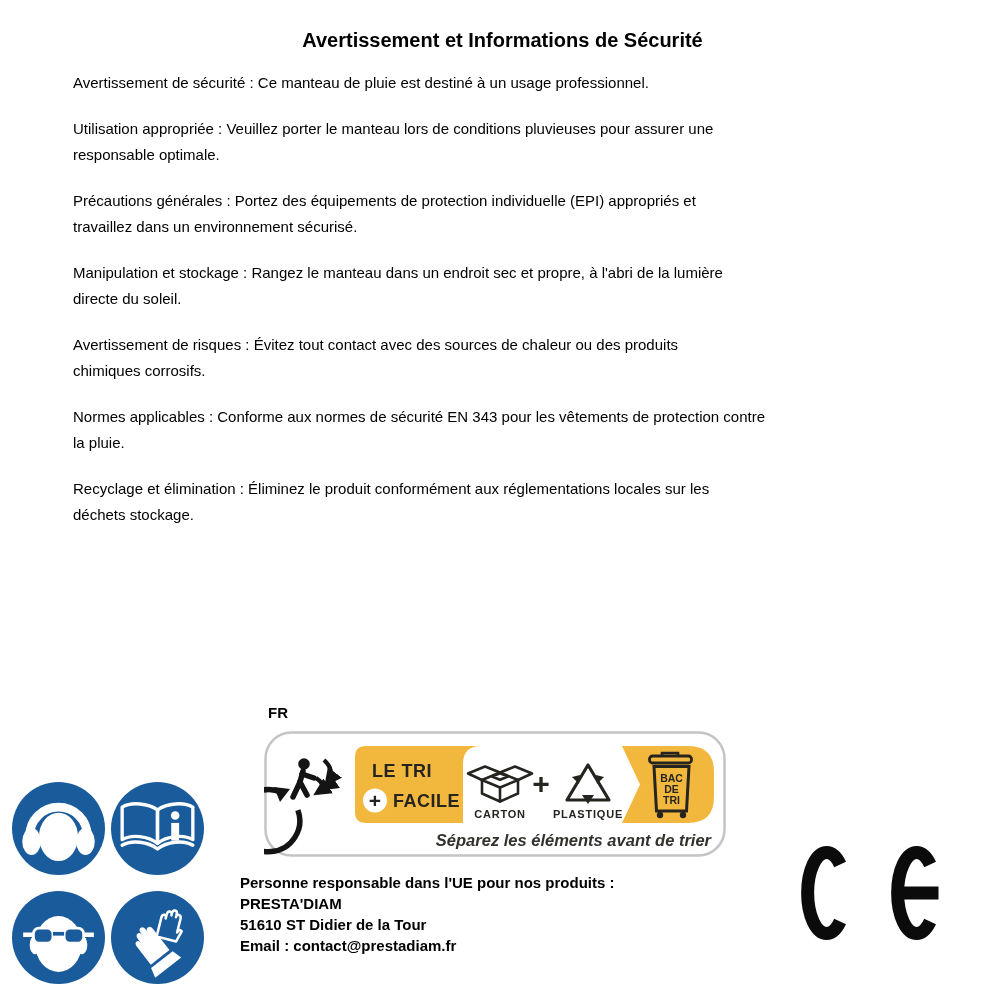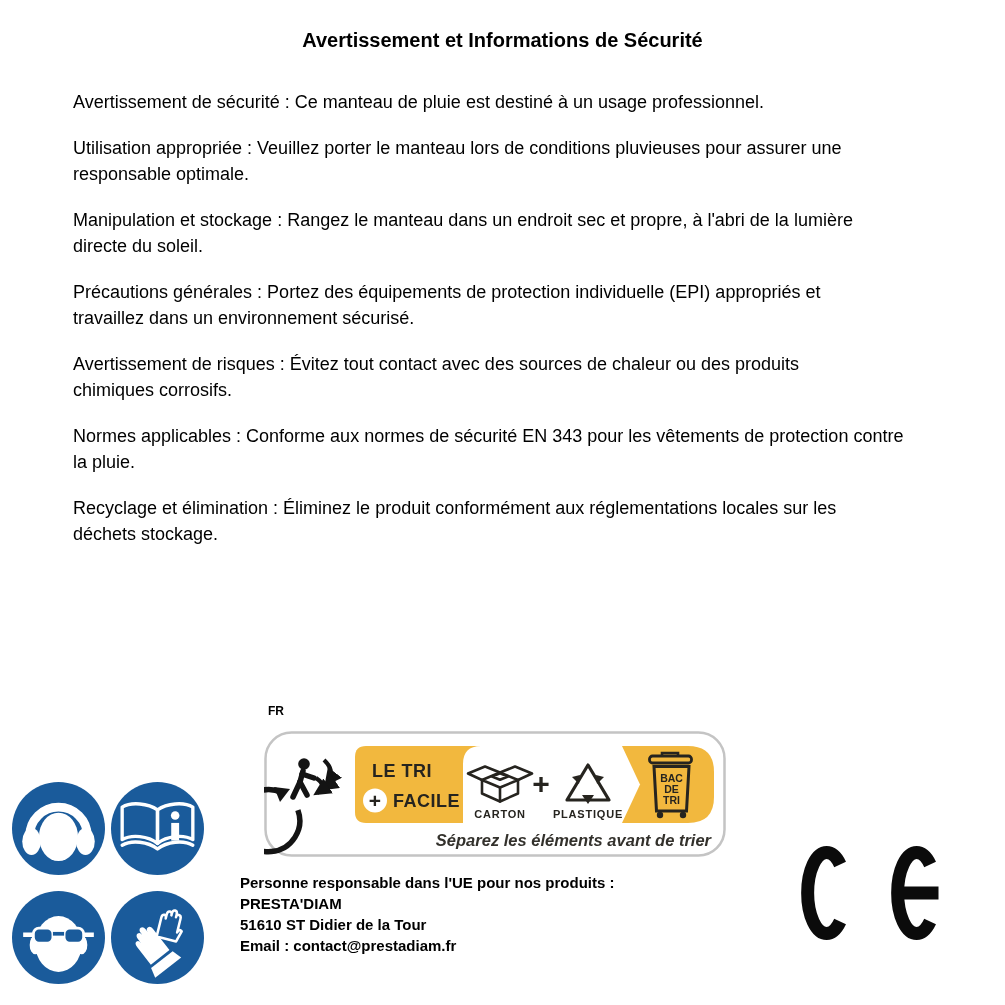--- a/index.html
+++ b/index.html
@@ -2,26 +2,26 @@
 <html><head>
 <meta charset="utf-8">
 <style>
   html,body{margin:0;padding:0;background:#fff;}
   #canvas{position:relative;width:1005px;height:1005px;background:#fff;overflow:hidden;
           font-family:"Liberation Sans","DejaVu Sans",sans-serif;color:#000;}
   .abs{position:absolute;}
   
   .title{top:29px;left:0;width:1005px;text-align:center;font-size:20px;font-weight:bold;}
   
-  .bodytext{top:89px;left:73px;width:930px;font-size:18px;line-height:26px;}
+  .bodytext{top:70px;left:73px;width:930px;font-size:15px;line-height:26px;}
   .para{margin:0 0 20px 0;}
   
   .icons{left:12px;top:782px;display:grid;grid-template-columns:93px 93px;grid-gap:16px 6px;}
   
-  .frcode{left:268px;top:704px;font-size:12px;font-weight:bold;}
+  .frcode{left:268px;top:704px;font-size:15px;font-weight:bold;}
   .label-svg{left:264px;top:731px;}
   svg text{font-family:"Liberation Sans","DejaVu Sans",sans-serif;}
   .t-big{font-size:18px;font-weight:900;letter-spacing:.5px;fill:#26241F;}
   .t-plus-big{font-size:30px;font-weight:900;fill:#26241F;text-anchor:middle;}
   .t-plus-circ{font-size:21px;font-weight:900;fill:#26241F;text-anchor:middle;}
   .t-mat{font-size:11px;font-weight:bold;letter-spacing:.8px;fill:#26241F;text-anchor:middle;}
   .t-bin{font-size:10.5px;font-weight:900;fill:#26241F;text-anchor:middle;}
   .t-cap{font-size:16.5px;font-weight:bold;font-style:italic;fill:#33312C;text-anchor:end;}
   
   .resp{left:240px;top:872px;width:430px;text-align:left;font-size:15px;font-weight:bold;line-height:21px;}
@@ -38,26 +38,26 @@
 
   <div class="abs bodytext">
     <div class="para">
       <div>Avertissement de sécurité : Ce manteau de pluie est destiné à un usage professionnel.</div>
     </div>
     <div class="para">
       <div>Utilisation appropriée : Veuillez porter le manteau lors de conditions pluvieuses pour assurer une</div>
       <div>responsable optimale.</div>
     </div>
     <div class="para">
+      <div>Précautions générales : Portez des équipements de protection individuelle (EPI) appropriés et</div>
+      <div>travaillez dans un environnement sécurisé.</div>
+    </div>
+    <div class="para">
       <div>Manipulation et stockage : Rangez le manteau dans un endroit sec et propre, à l'abri de la lumière</div>
       <div>directe du soleil.</div>
-    </div>
-    <div class="para">
-      <div>Précautions générales : Portez des équipements de protection individuelle (EPI) appropriés et</div>
-      <div>travaillez dans un environnement sécurisé.</div>
     </div>
     <div class="para">
       <div>Avertissement de risques : Évitez tout contact avec des sources de chaleur ou des produits</div>
       <div>chimiques corrosifs.</div>
     </div>
     <div class="para">
       <div>Normes applicables : Conforme aux normes de sécurité EN 343 pour les vêtements de protection contre</div>
       <div>la pluie.</div>
     </div>
     <div class="para">

